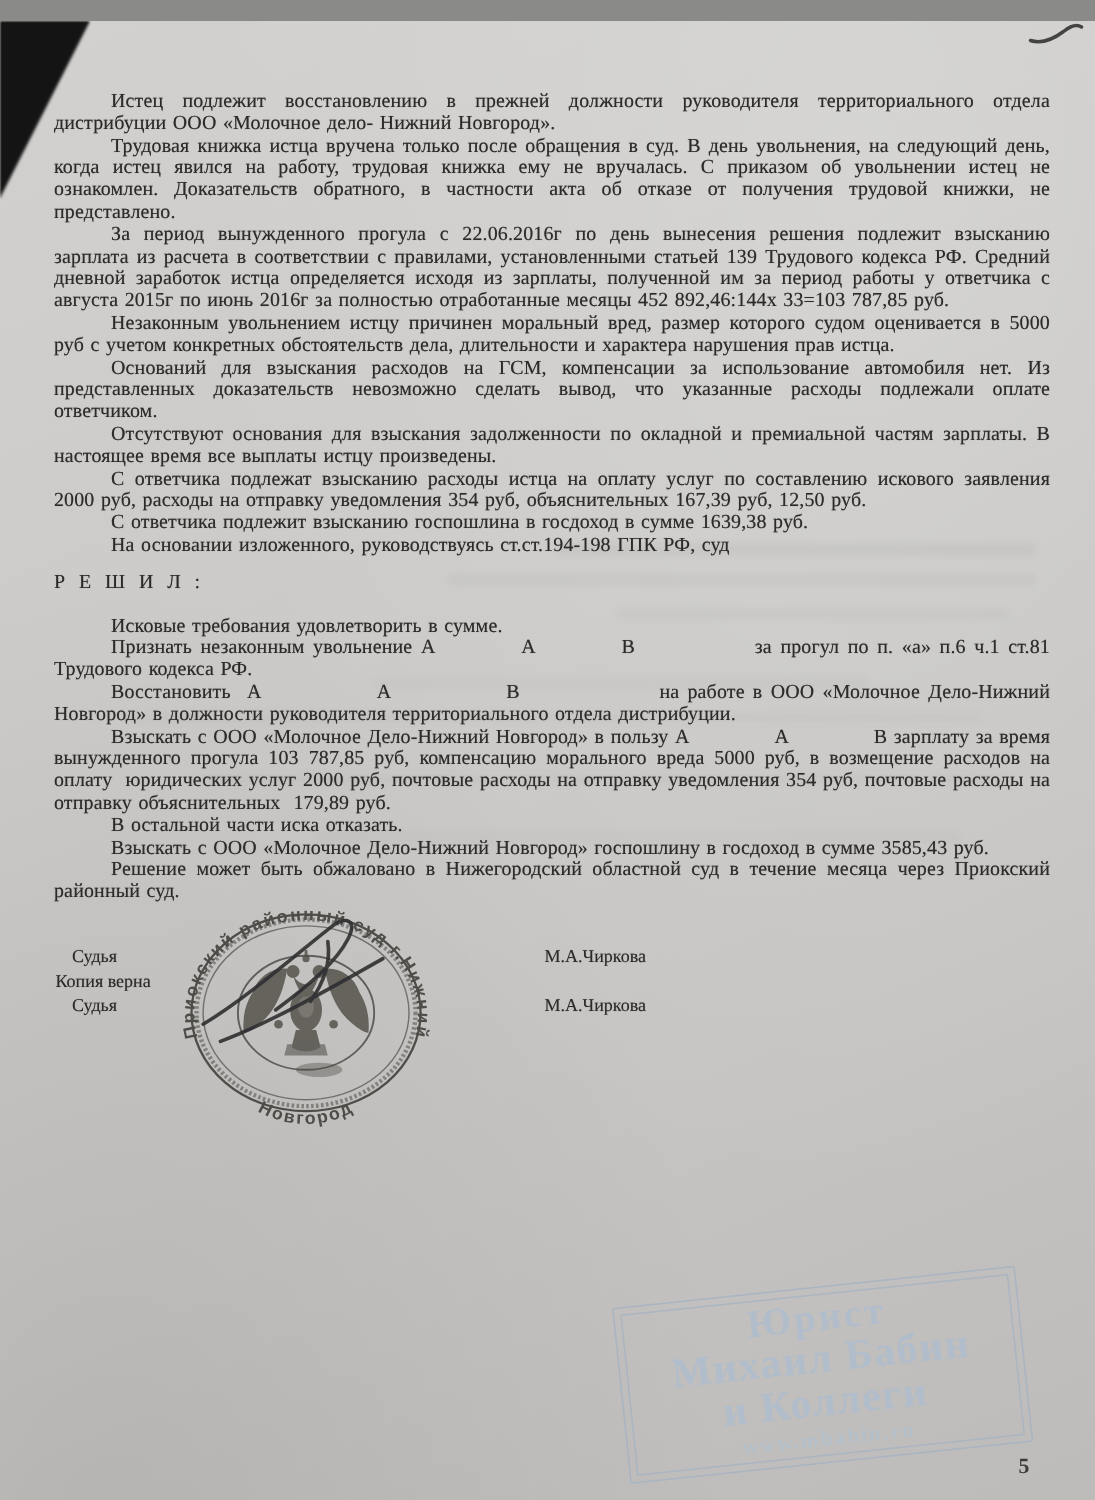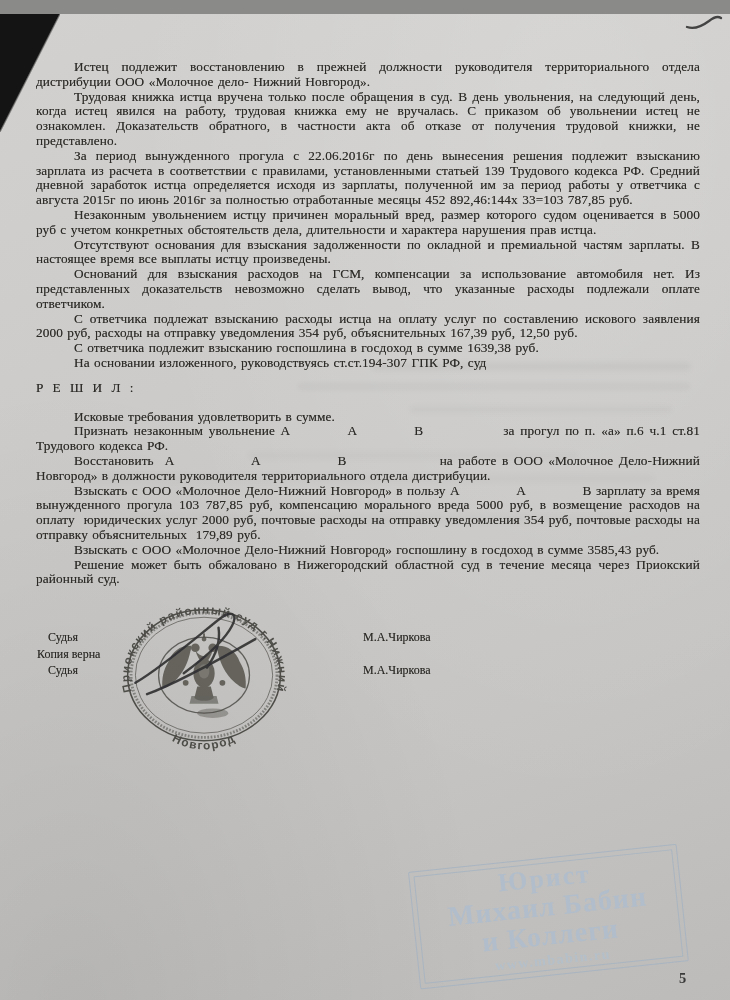--- a/index.html
+++ b/index.html
@@ -74,32 +74,33 @@
   <div class="ghost" style="left:248px;top:438px;width:330px;opacity:.6"></div>
   <div class="ghost" style="left:84px;top:461px;width:570px;opacity:.55"></div>
   <div class="ghost" style="left:130px;top:502px;width:540px;opacity:.55"></div>
   <div class="ghost" style="left:210px;top:541px;width:430px;opacity:.5"></div>
 
   <div class="doc">
     <p class="par">Истец подлежит восстановлению в прежней должности руководителя территориального отдела дистрибуции ООО «Молочное дело- Нижний Новгород».</p>
     <p class="par">Трудовая книжка истца вручена только после обращения в суд. В день увольнения, на следующий день, когда истец явился на работу, трудовая книжка ему не вручалась. С приказом об увольнении истец не ознакомлен. Доказательств обратного, в частности акта об отказе от получения трудовой книжки, не представлено.</p>
     <p class="par">За период вынужденного прогула с 22.06.2016г по день вынесения решения подлежит взысканию зарплата из расчета в соответствии с правилами, установленными статьей 139 Трудового кодекса РФ. Средний дневной заработок истца определяется исходя из зарплаты, полученной им за период работы у ответчика с августа 2015г по июнь 2016г за полностью отработанные месяцы 452 892,46:144х 33=103 787,85 руб.</p>
     <p class="par">Незаконным увольнением истцу причинен моральный вред, размер которого судом оценивается в 5000 руб с учетом конкретных обстоятельств дела, длительности и характера нарушения прав истца.</p>
+    <p class="par">Оснований для взыскания расходов на ГСМ, компенсации за использование автомобиля нет. Из представленных доказательств невозможно сделать вывод, что указанные расходы подлежали оплате ответчиком.</p>
     <p class="par">Отсутствуют основания для взыскания  задолженности по окладной и премиальной частям зарплаты. В настоящее время все выплаты истцу произведены.</p>
-    <p class="par">Оснований для взыскания расходов на ГСМ, компенсации за использование автомобиля нет. Из представленных доказательств невозможно сделать вывод, что указанные расходы подлежали оплате ответчиком.</p>
     <p class="par">С ответчика подлежат взысканию расходы истца на оплату  услуг по составлению искового заявления 2000 руб, расходы на отправку уведомления 354 руб, объяснительных  167,39 руб, 12,50 руб.</p>
     <p class="par">С ответчика подлежит взысканию госпошлина в госдоход в сумме 1639,38 руб.</p>
-    <p class="par">На  основании изложенного, руководствуясь ст.ст.194-307 ГПК РФ, суд</p>
+    <p class="par">На  основании изложенного, руководствуясь ст.ст.194-198 ГПК РФ, суд</p>
 
     <div class="ruling-head">Р Е Ш И Л :</div>
 
     <p class="par">Исковые требования удовлетворить в сумме.</p>
     <p class="par gap-par">Признать незаконным увольнение А          А          В              за прогул по п. «а» п.6 ч.1 ст.81 Трудового кодекса РФ.</p>
     <p class="par gap-par">Восстановить  А              А              В                 на работе в ООО «Молочное Дело-Нижний Новгород» в должности руководителя территориального отдела дистрибуции.</p>
     <p class="par gap-par">Взыскать с ООО «Молочное Дело-Нижний Новгород» в пользу А             А             В зарплату за время вынужденного прогула 103 787,85 руб, компенсацию морального вреда 5000 руб, в возмещение расходов на оплату  юридических услуг 2000 руб, почтовые расходы на отправку уведомления 354 руб, почтовые расходы на отправку объяснительных  179,89 руб.</p>
+    <p class="par">В остальной части иска отказать.</p>
     <p class="par">Взыскать с ООО «Молочное Дело-Нижний Новгород»  госпошлину в госдоход в сумме 3585,43 руб.</p>
     <p class="par">Решение может быть обжаловано в Нижегородский областной суд в течение месяца через Приокский районный суд.</p>
   </div>
 
   <div class="sig-label" style="left:48px;top:616px">Судья</div>
   <div class="sig-label" style="left:363px;top:616px">М.А.Чиркова</div>
   <div class="sig-label" style="left:37px;top:633px">Копия верна</div>
   <div class="sig-label" style="left:48px;top:649px">Судья</div>
   <div class="sig-label" style="left:363px;top:649px">М.А.Чиркова</div>
 

